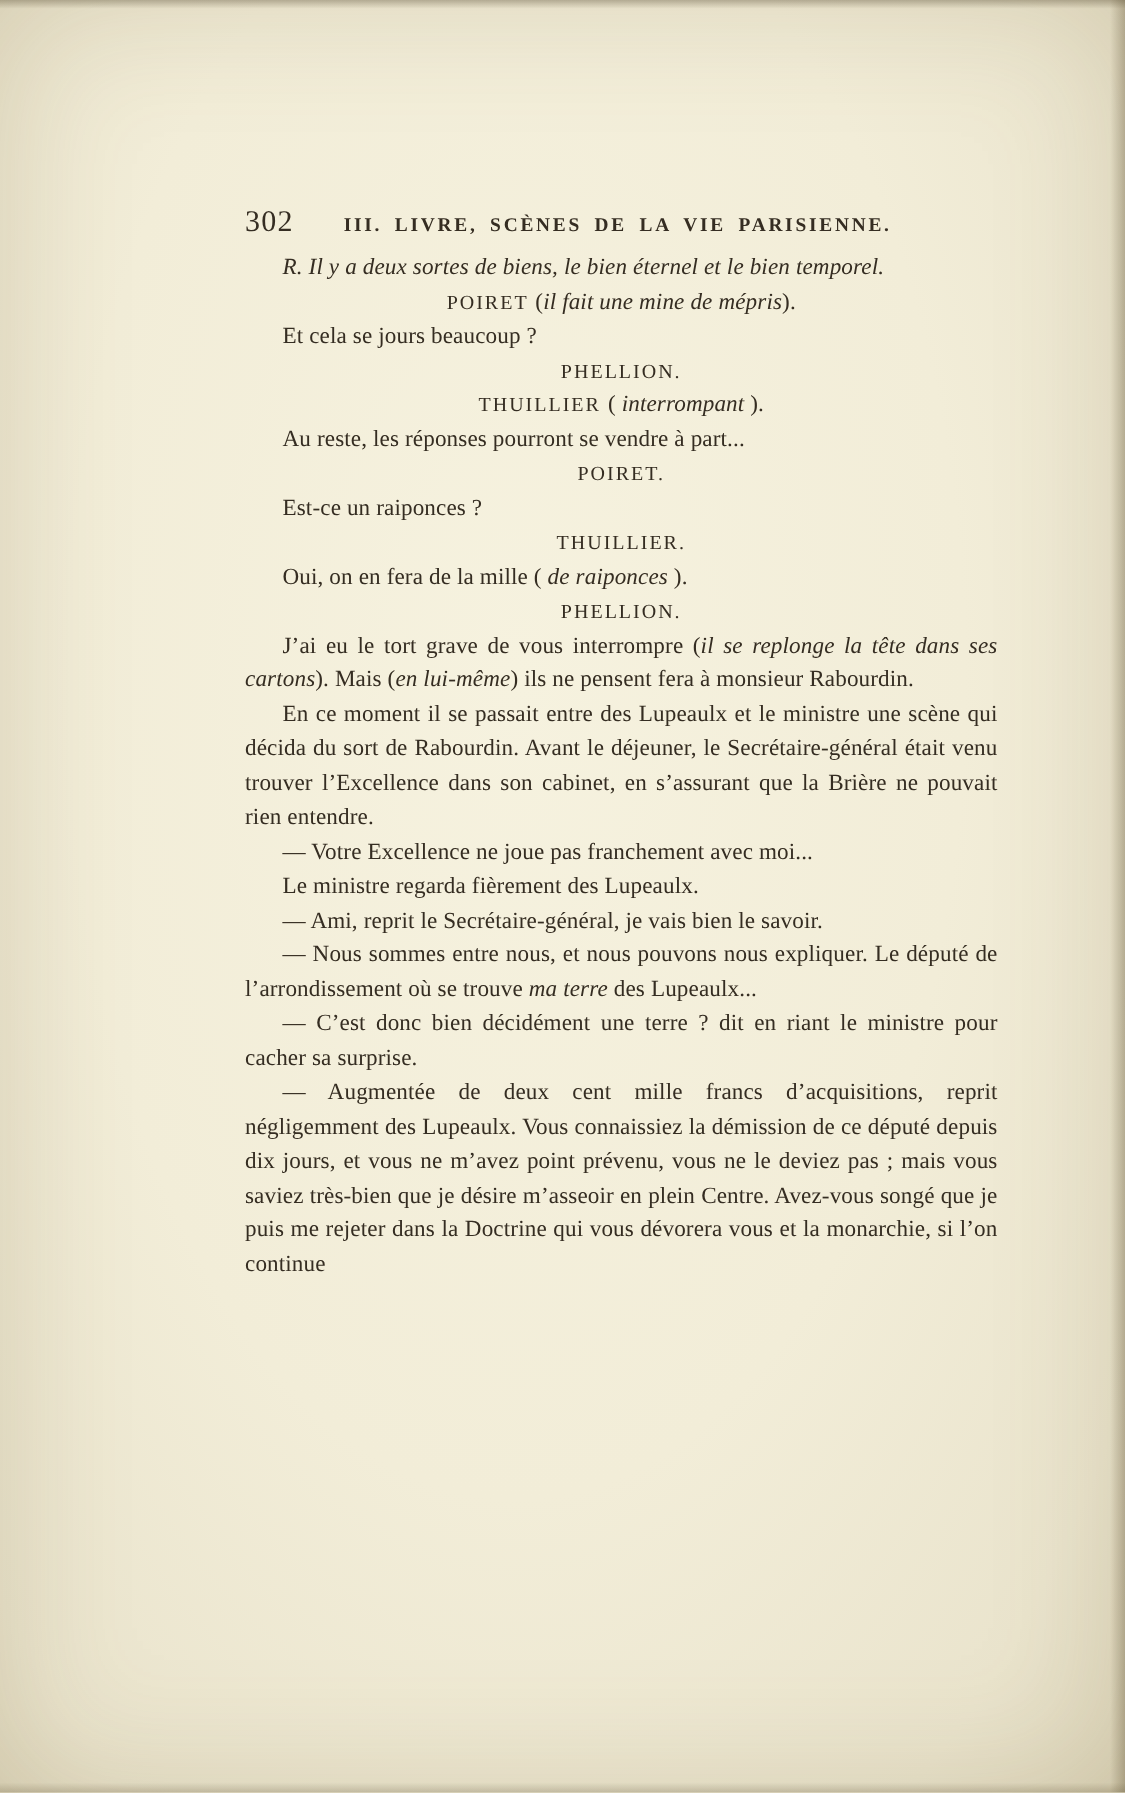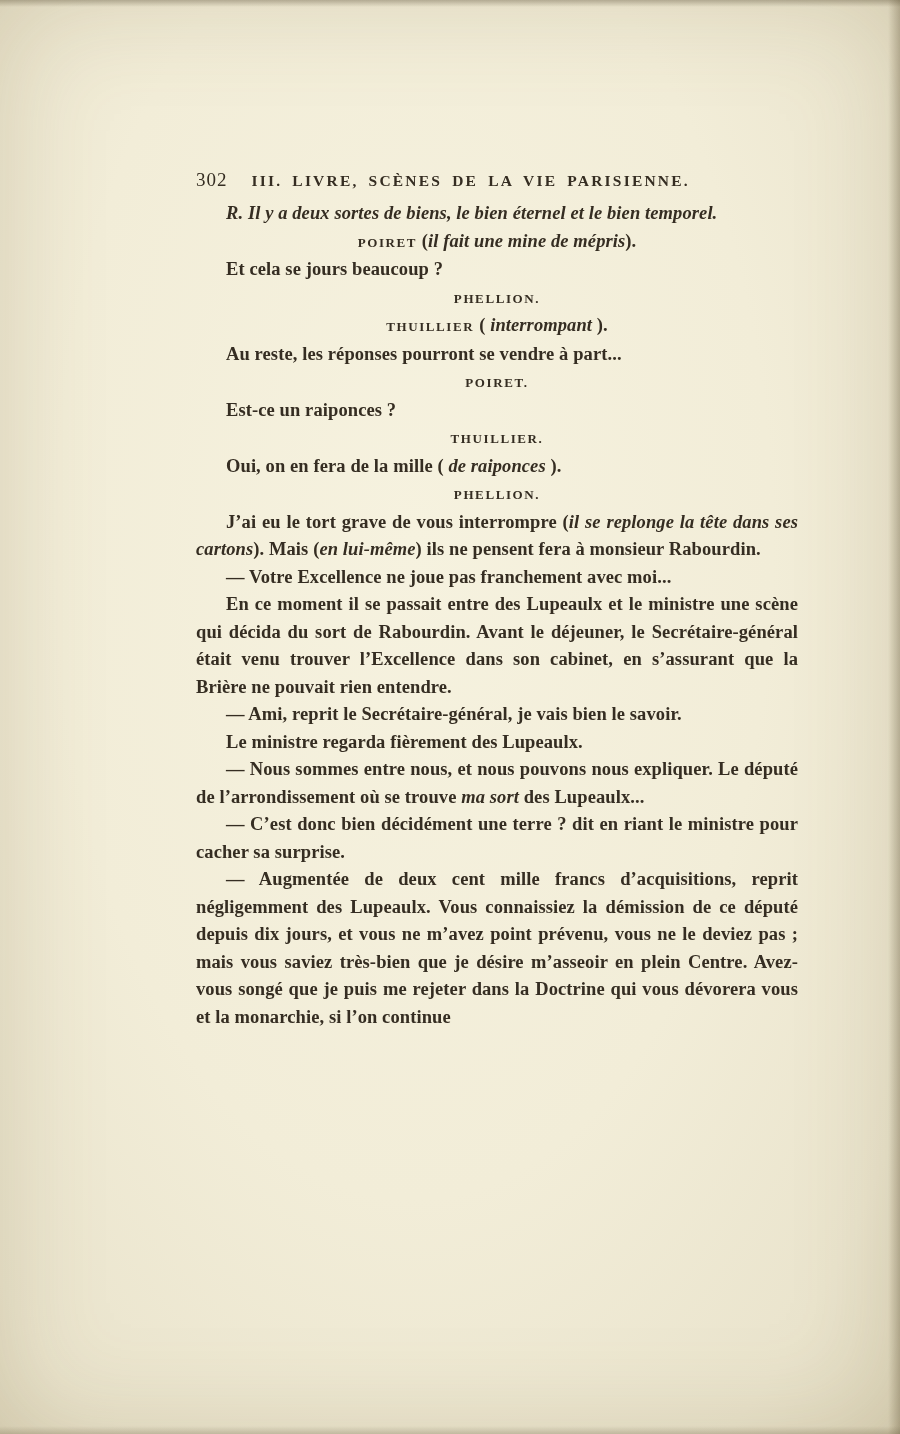--- a/index.html
+++ b/index.html
@@ -38,48 +38,47 @@
     left: 196px;
     top: 136px;
     width: 602px;
   }
   .header {
     display: flex;
     align-items: baseline;
     margin-bottom: 9px;
   }
   .page-number {
-    font-size: 19px;
+    font-size: 24px;
     letter-spacing: 1px;
-    margin-right: 24px;
+    margin-right: 40px;
   }
   .running-title {
     font-size: 15.5px;
     font-weight: bold;
     letter-spacing: 2.2px;
     word-spacing: 4px;
     white-space: nowrap;
     margin-top: 36px;
   }
   .text-block p {
     font-size: 18.5px;
     line-height: 27.5px;
     text-align: justify;
     letter-spacing: 0.1px;
-    font-weight: bold;
   }
   .text-block p.paragraph { text-indent: 30px; }
   .text-block p.heading {
     text-align: center;
     text-indent: 0;
   }
   .seg-roman { font-style: normal; }
   .seg-italic { font-style: italic; }
   .seg-caps {
-    font-size: 13px;
+    font-size: 16px;
     letter-spacing: 1.6px;
   }
 </style>
 </head>
 <body>
 
 <div class="page">
   <div class="scan-edge-top"></div>
   <div class="scan-edge-right"></div>
   <div class="scan-edge-bottom"></div>
@@ -95,22 +94,22 @@
         <p class="paragraph"><span class="seg-roman">Et cela se jours beaucoup ?</span></p>
         <p class="heading"><span class="seg-caps">PHELLION.</span></p>
         <p class="heading"><span class="seg-caps">THUILLIER </span><span class="seg-roman">( </span><span class="seg-italic">interrompant</span><span class="seg-roman"> ).</span></p>
         <p class="paragraph"><span class="seg-roman">Au reste, les réponses pourront se vendre à part...</span></p>
         <p class="heading"><span class="seg-caps">POIRET.</span></p>
         <p class="paragraph"><span class="seg-roman">Est-ce un raiponces ?</span></p>
         <p class="heading"><span class="seg-caps">THUILLIER.</span></p>
         <p class="paragraph"><span class="seg-roman">Oui, on en fera de la mille ( </span><span class="seg-italic">de raiponces</span><span class="seg-roman"> ).</span></p>
         <p class="heading"><span class="seg-caps">PHELLION.</span></p>
         <p class="paragraph"><span class="seg-roman">J’ai eu le tort grave de vous interrompre (</span><span class="seg-italic">il se replonge la tête dans ses cartons</span><span class="seg-roman">). Mais (</span><span class="seg-italic">en lui-même</span><span class="seg-roman">) ils ne pensent fera à monsieur Rabourdin.</span></p>
+        <p class="paragraph"><span class="seg-roman">En ce moment il se passait entre des Lupeaulx et le ministre une scène qui décida du sort de Rabourdin. Avant le déjeuner, le Secrétaire-général était venu trouver l’Excellence dans son cabinet, en s’assurant que la Brière ne pouvait rien entendre.</span></p>
         <p class="paragraph"><span class="seg-roman">— Votre Excellence ne joue pas franchement avec moi...</span></p>
-        <p class="paragraph"><span class="seg-roman">En ce moment il se passait entre des Lupeaulx et le ministre une scène qui décida du sort de Rabourdin. Avant le déjeuner, le Secrétaire-général était venu trouver l’Excellence dans son cabinet, en s’assurant que la Brière ne pouvait rien entendre.</span></p>
+        <p class="paragraph"><span class="seg-roman">Le ministre regarda fièrement des Lupeaulx.</span></p>
         <p class="paragraph"><span class="seg-roman">— Ami, reprit le Secrétaire-général, je vais bien le savoir.</span></p>
-        <p class="paragraph"><span class="seg-roman">Le ministre regarda fièrement des Lupeaulx.</span></p>
-        <p class="paragraph"><span class="seg-roman">— Nous sommes entre nous, et nous pouvons nous expliquer. Le député de l’arrondissement où se trouve </span><span class="seg-italic">ma sort</span><span class="seg-roman"> des Lupeaulx...</span></p>
+        <p class="paragraph"><span class="seg-roman">— Nous sommes entre nous, et nous pouvons nous expliquer. Le député de l’arrondissement où se trouve </span><span class="seg-italic">ma terre</span><span class="seg-roman"> des Lupeaulx...</span></p>
         <p class="paragraph"><span class="seg-roman">— C’est donc bien décidément une terre ? dit en riant le ministre pour cacher sa surprise.</span></p>
         <p class="paragraph"><span class="seg-roman">— Augmentée de deux cent mille francs d’acquisitions, reprit négligemment des Lupeaulx. Vous connaissiez la démission de ce député depuis dix jours, et vous ne m’avez point prévenu, vous ne le deviez pas ; mais vous saviez très-bien que je désire m’asseoir en plein Centre. Avez-vous songé que je puis me rejeter dans la Doctrine qui vous dévorera vous et la monarchie, si l’on continue</span></p>
       </div>
   </div>
 </div>
 
 </body></html>

